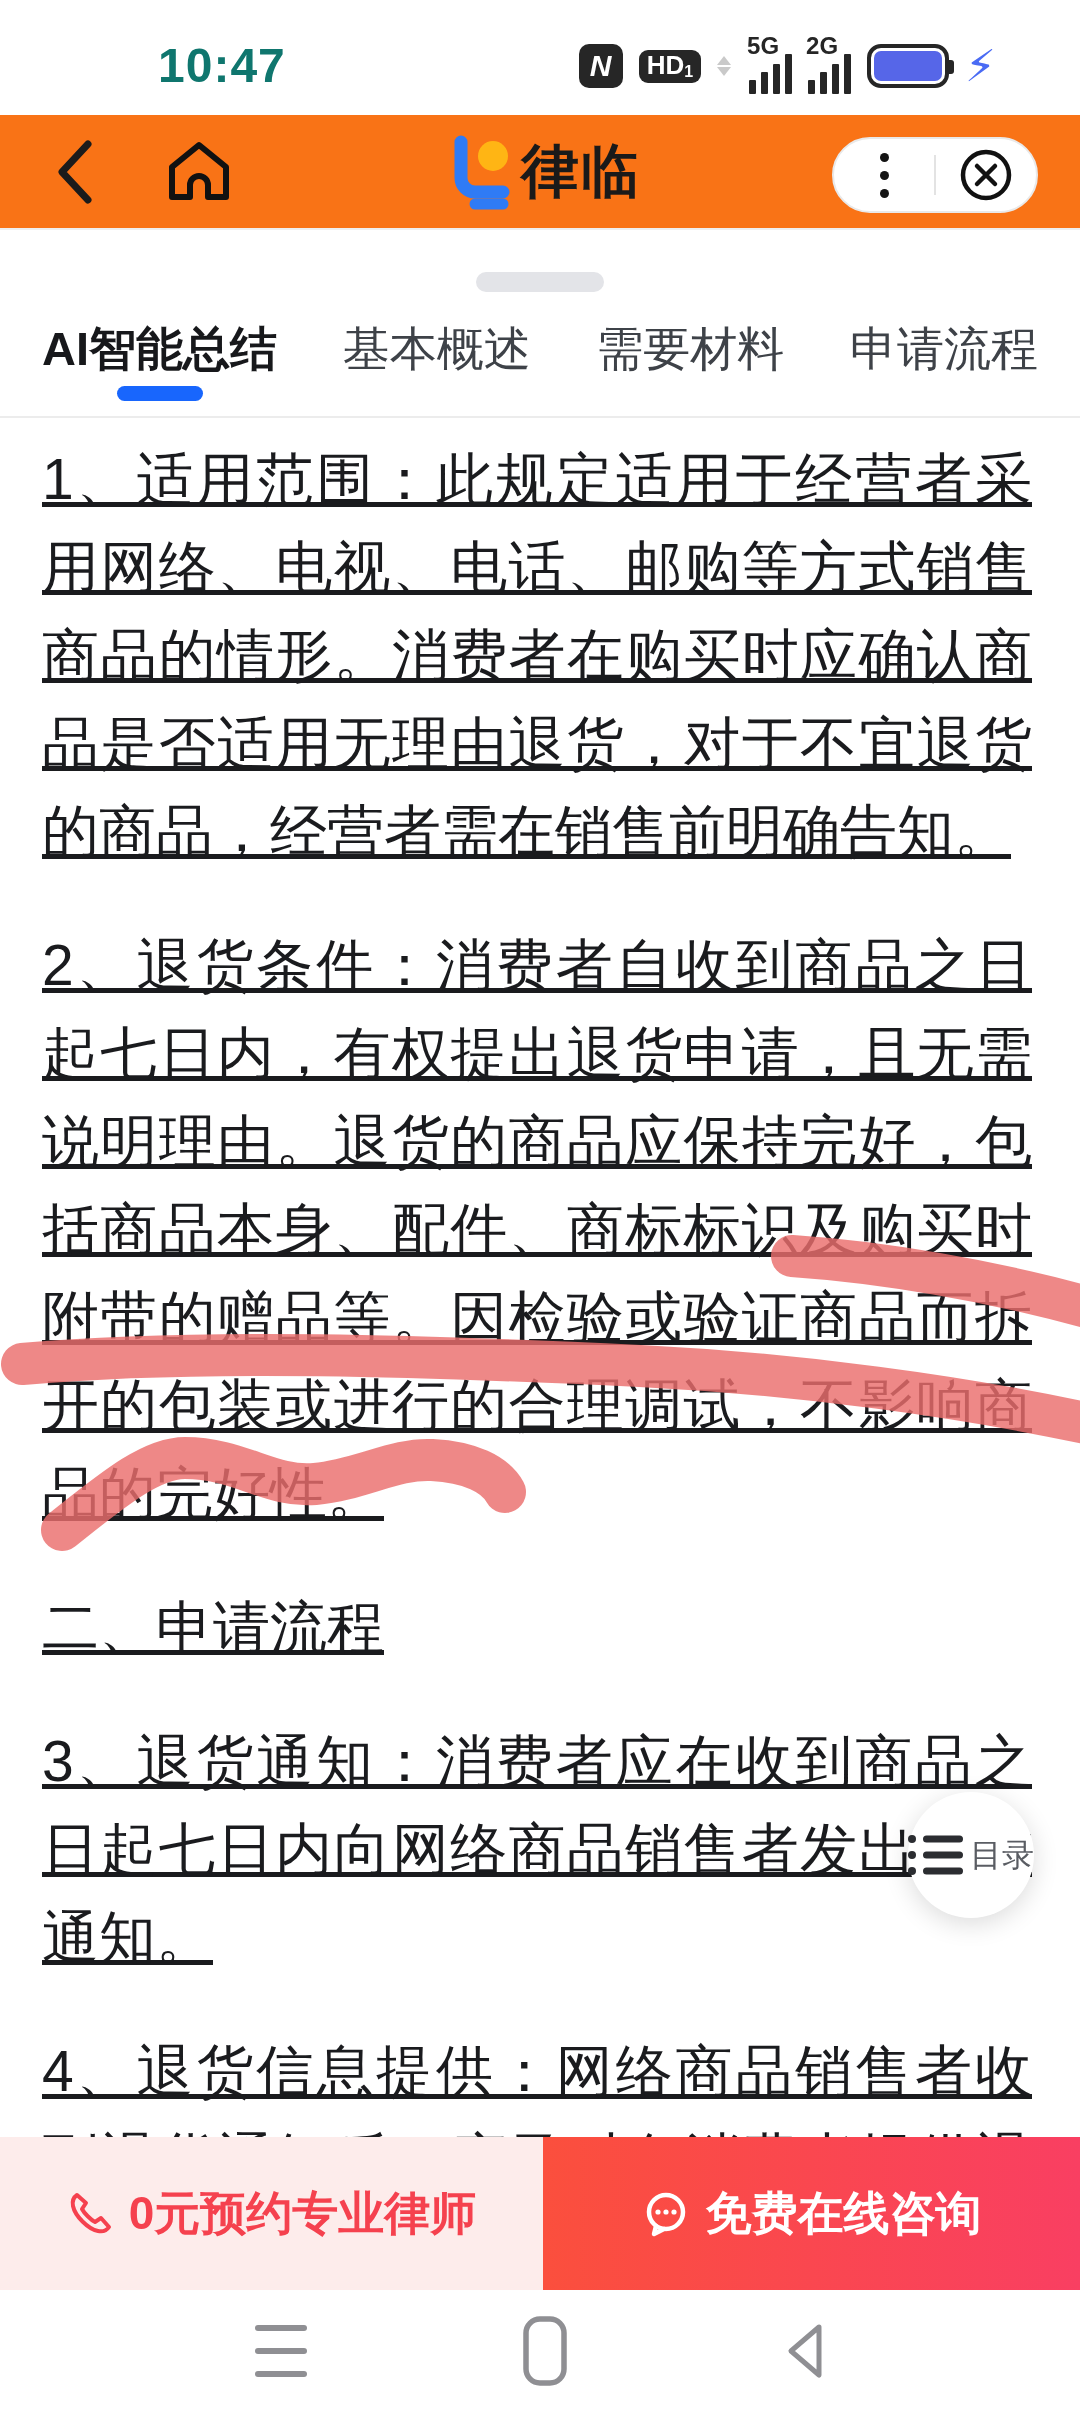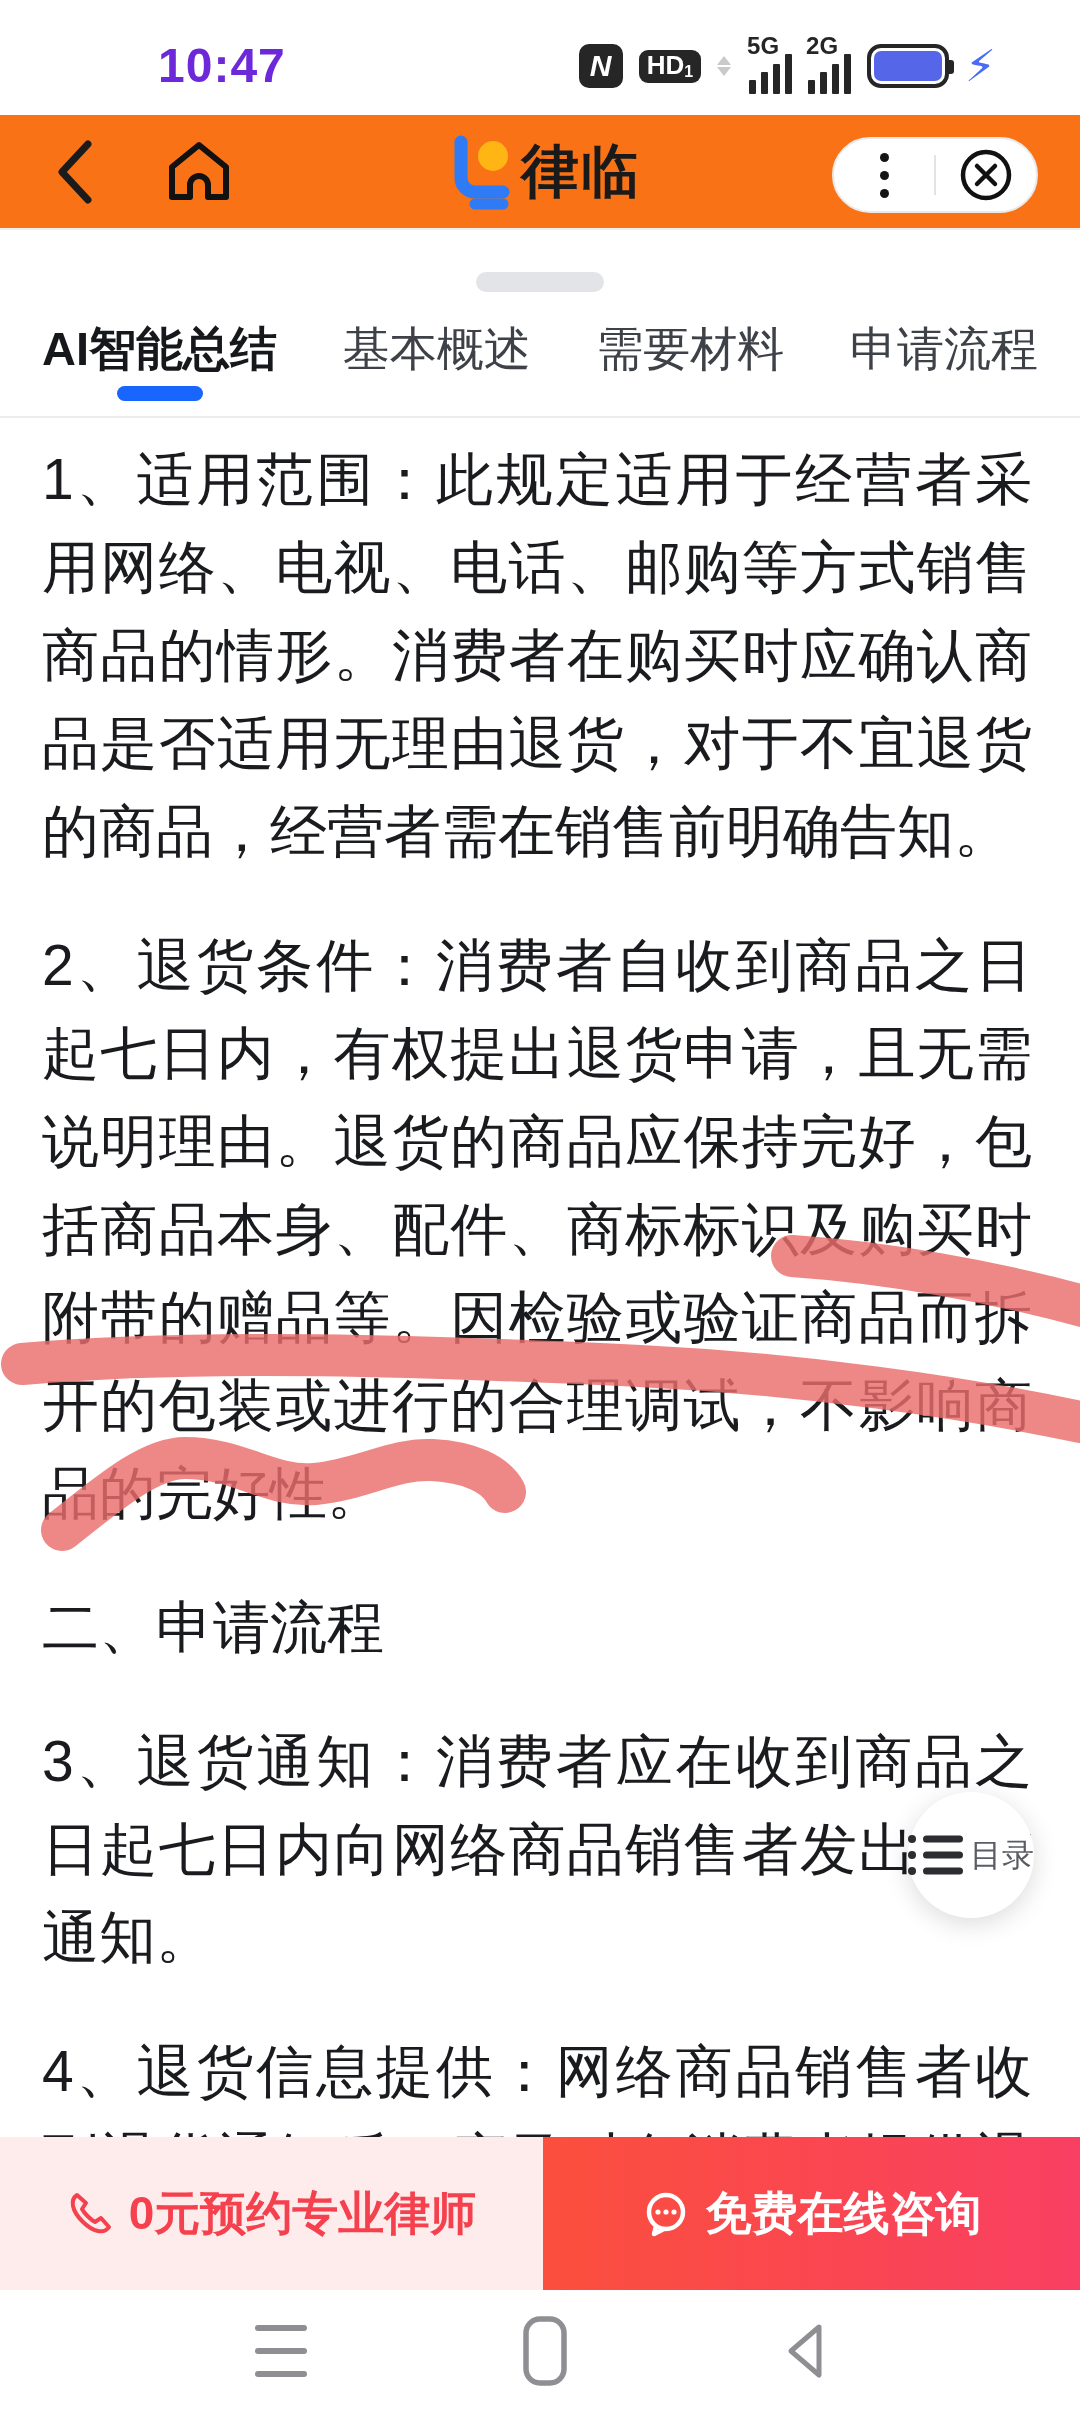--- a/index.html
+++ b/index.html
@@ -1,21 +1,21 @@
 <!DOCTYPE html>
 <html><head>
 <meta charset="utf-8">
 <style>
   html,body{margin:0;padding:0;background:#fff;}
   body{font-family:"Liberation Sans","DejaVu Sans",sans-serif;-webkit-font-smoothing:antialiased;}
   #screen{position:relative;width:1080px;height:2412px;background:#ffffff;overflow:hidden;margin:0 auto;}
 
   
   .statusbar{position:absolute;top:0;left:0;right:0;height:115px;background:#fff;}
-  .clock{position:absolute;left:158px;top:38px;font-size:48px;font-weight:600;color:#6d28d9;letter-spacing:1px;}
+  .clock{position:absolute;left:158px;top:38px;font-size:48px;font-weight:600;color:#0f766e;letter-spacing:1px;}
   .sb-icons{position:absolute;right:84px;top:40px;height:52px;display:flex;align-items:center;gap:16px;}
   .nfc{width:44px;height:44px;background:#262626;border-radius:10px;color:#fff;display:flex;align-items:center;justify-content:center;font-weight:700;font-size:30px;font-style:italic;}
   .hd{height:29px;padding:2px 8px;background:#262626;border-radius:9px;color:#fff;display:flex;align-items:flex-end;font-weight:700;font-size:26px;}
   .hd sub{font-size:16px;}
   .sig{display:flex;align-items:flex-end;gap:5px;position:relative;padding-top:16px;}
   .sig .g{position:absolute;top:-6px;left:-2px;font-size:24px;font-weight:700;color:#262626;}
   .bar{width:7px;background:#262626;border-radius:1px;}
   .updown{display:flex;flex-direction:column;gap:2px;margin-right:2px;align-self:center;}
   .updown span{width:0;height:0;border-left:7px solid transparent;border-right:7px solid transparent;}
   .updown .u{border-bottom:9px solid #c9c9c9;}
@@ -39,21 +39,21 @@
   
   .drag-handle{position:absolute;left:50%;transform:translateX(-50%);top:272px;width:128px;height:20px;border-radius:10px;background:#e3e4e8;}
   .tabs{position:absolute;top:318px;left:42px;right:42px;display:flex;justify-content:space-between;align-items:flex-start;}
   .tab{position:relative;font-size:47px;color:#3e4248;font-weight:500;padding-bottom:20px;white-space:nowrap;}
   .tab.active{color:#17181b;font-weight:800;}
   .tab.active .ink{position:absolute;left:50%;transform:translateX(-50%);bottom:0;width:86px;height:15px;border-radius:8px;background:#1866fd;}
   .tab-divider{position:absolute;top:416px;left:0;right:0;height:2px;background:#ececec;}
 
   
   .content{position:absolute;top:435px;left:42px;width:996px;color:#1a1b1e;font-size:57px;line-height:88px;text-align:justify;}
-  .content p{margin:0 6px 46px 0;}
+  .content p{margin:0 6px 46px 0;text-decoration:underline;}
   .content p.heading{text-align:left;}
 
   
   .marker-svg{position:absolute;top:0;left:0;pointer-events:none;}
 
   
   .toc-fab{position:absolute;left:908px;top:1792px;width:126px;height:126px;border-radius:50%;background:#ffffff;box-shadow:0 6px 26px rgba(0,0,0,0.14);display:flex;flex-direction:row;align-items:center;justify-content:center;gap:4px;}
   .toc-label{font-size:32px;color:#5a5d63;line-height:1;}
 
   

